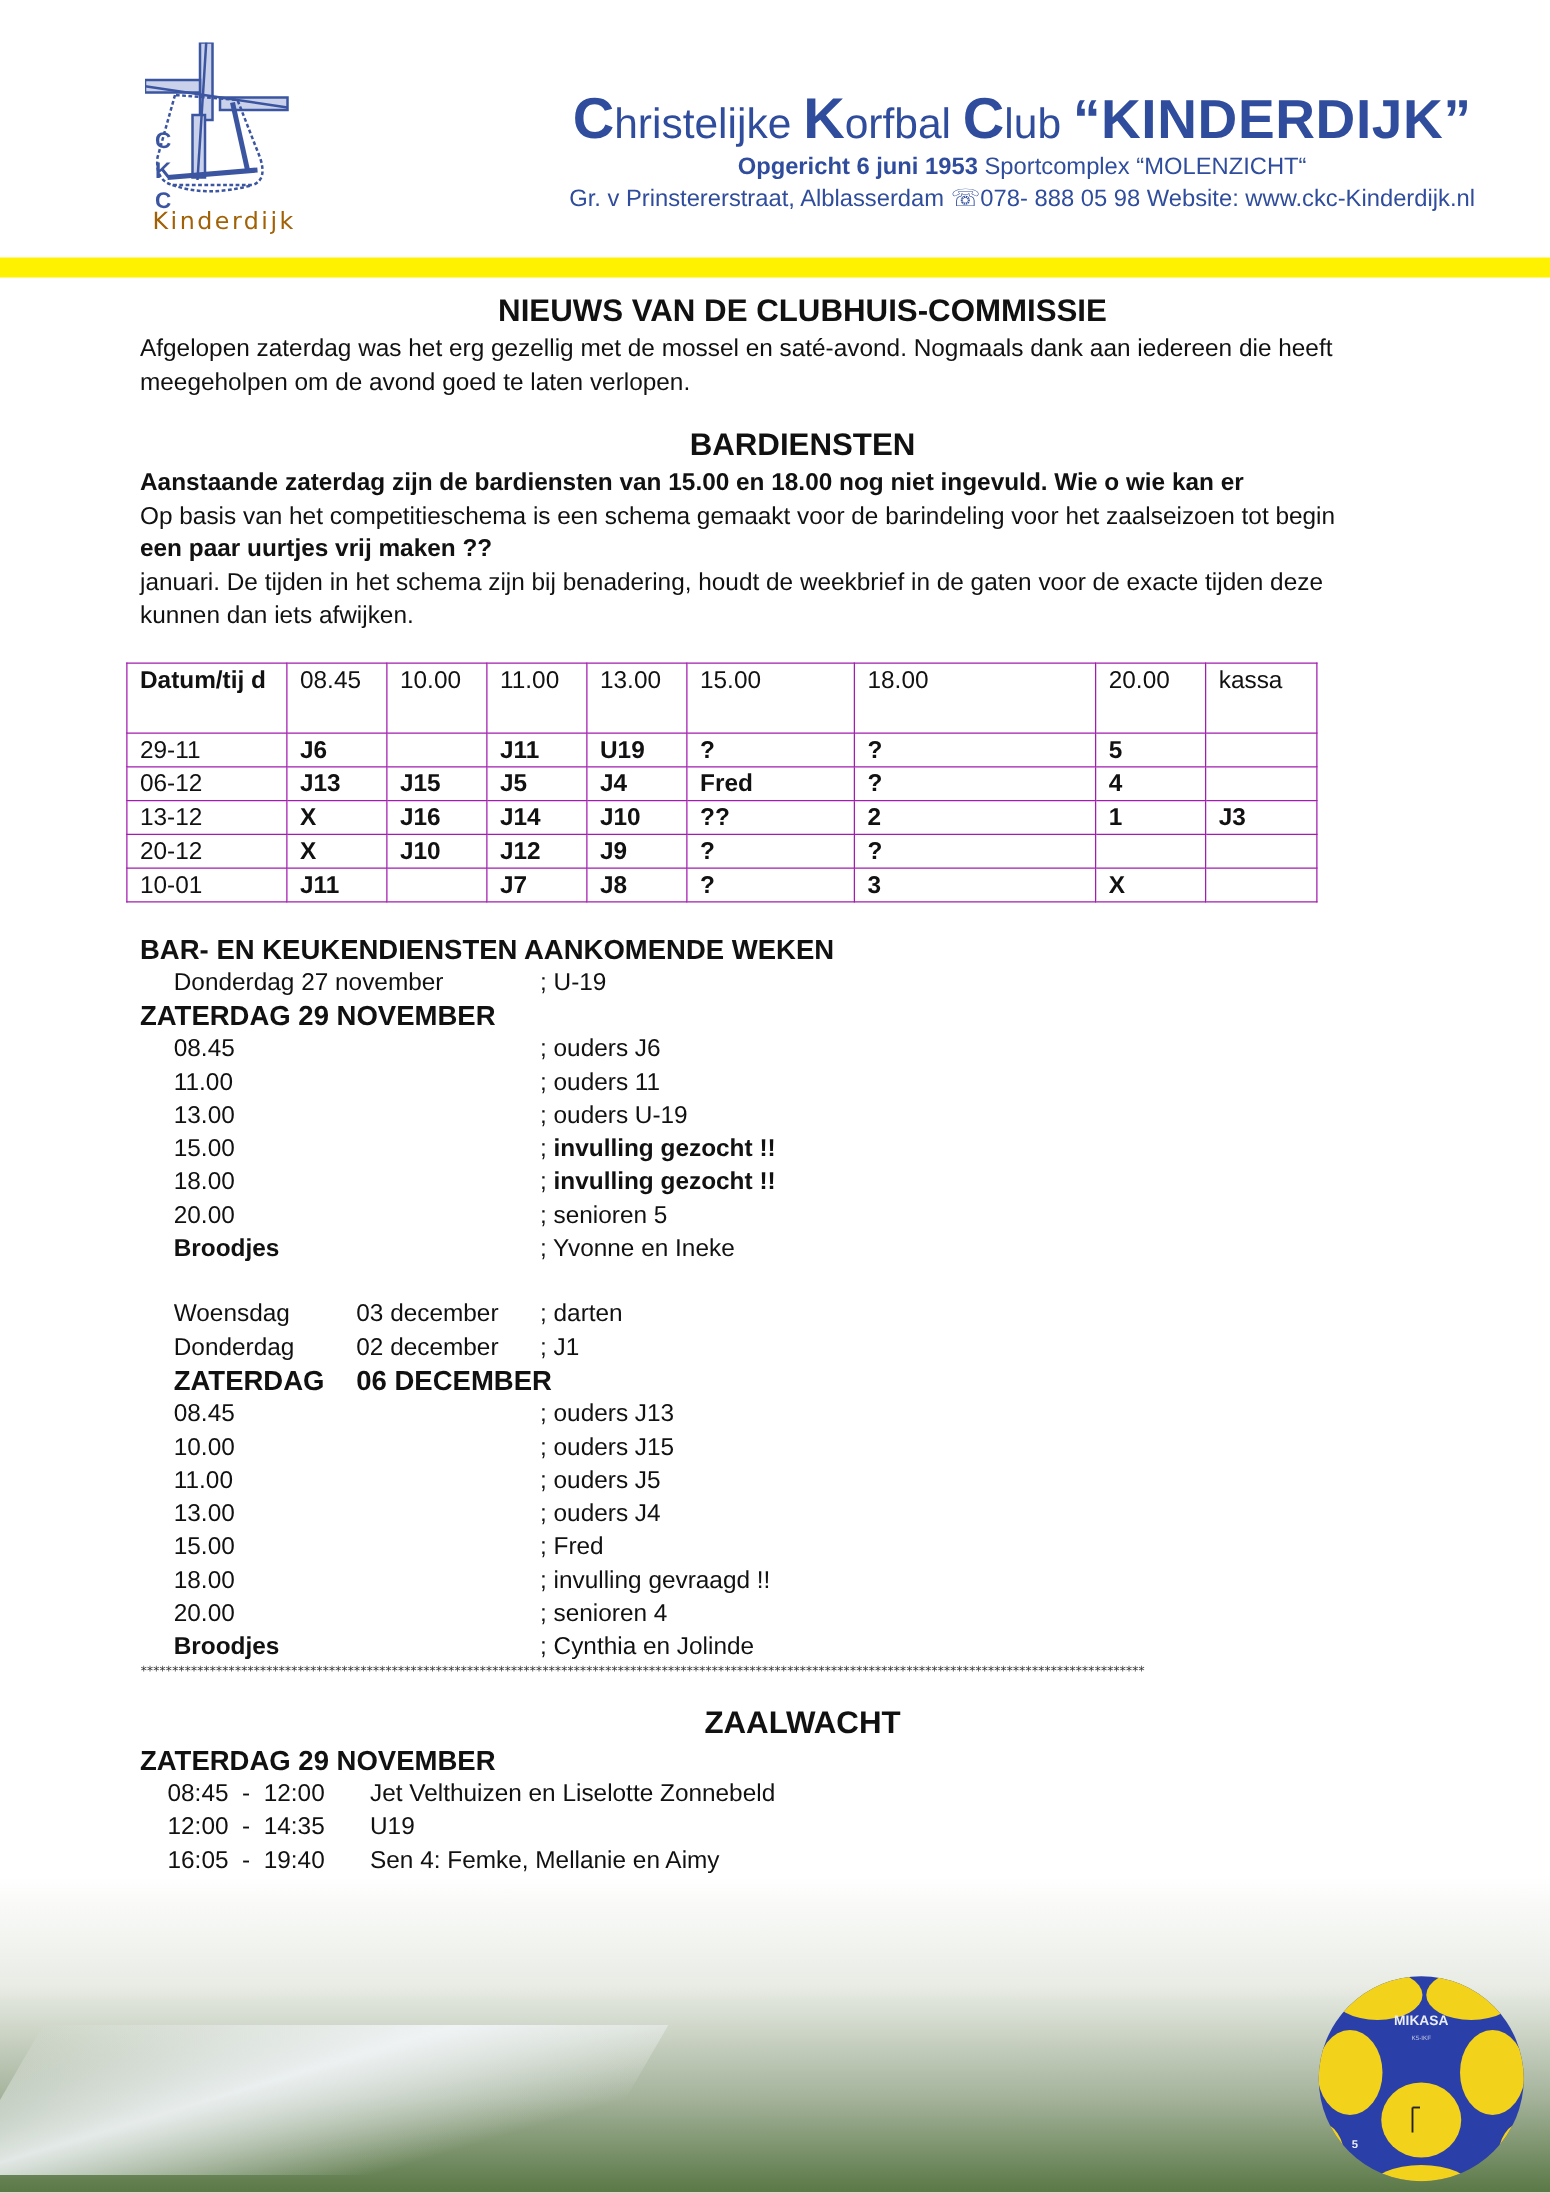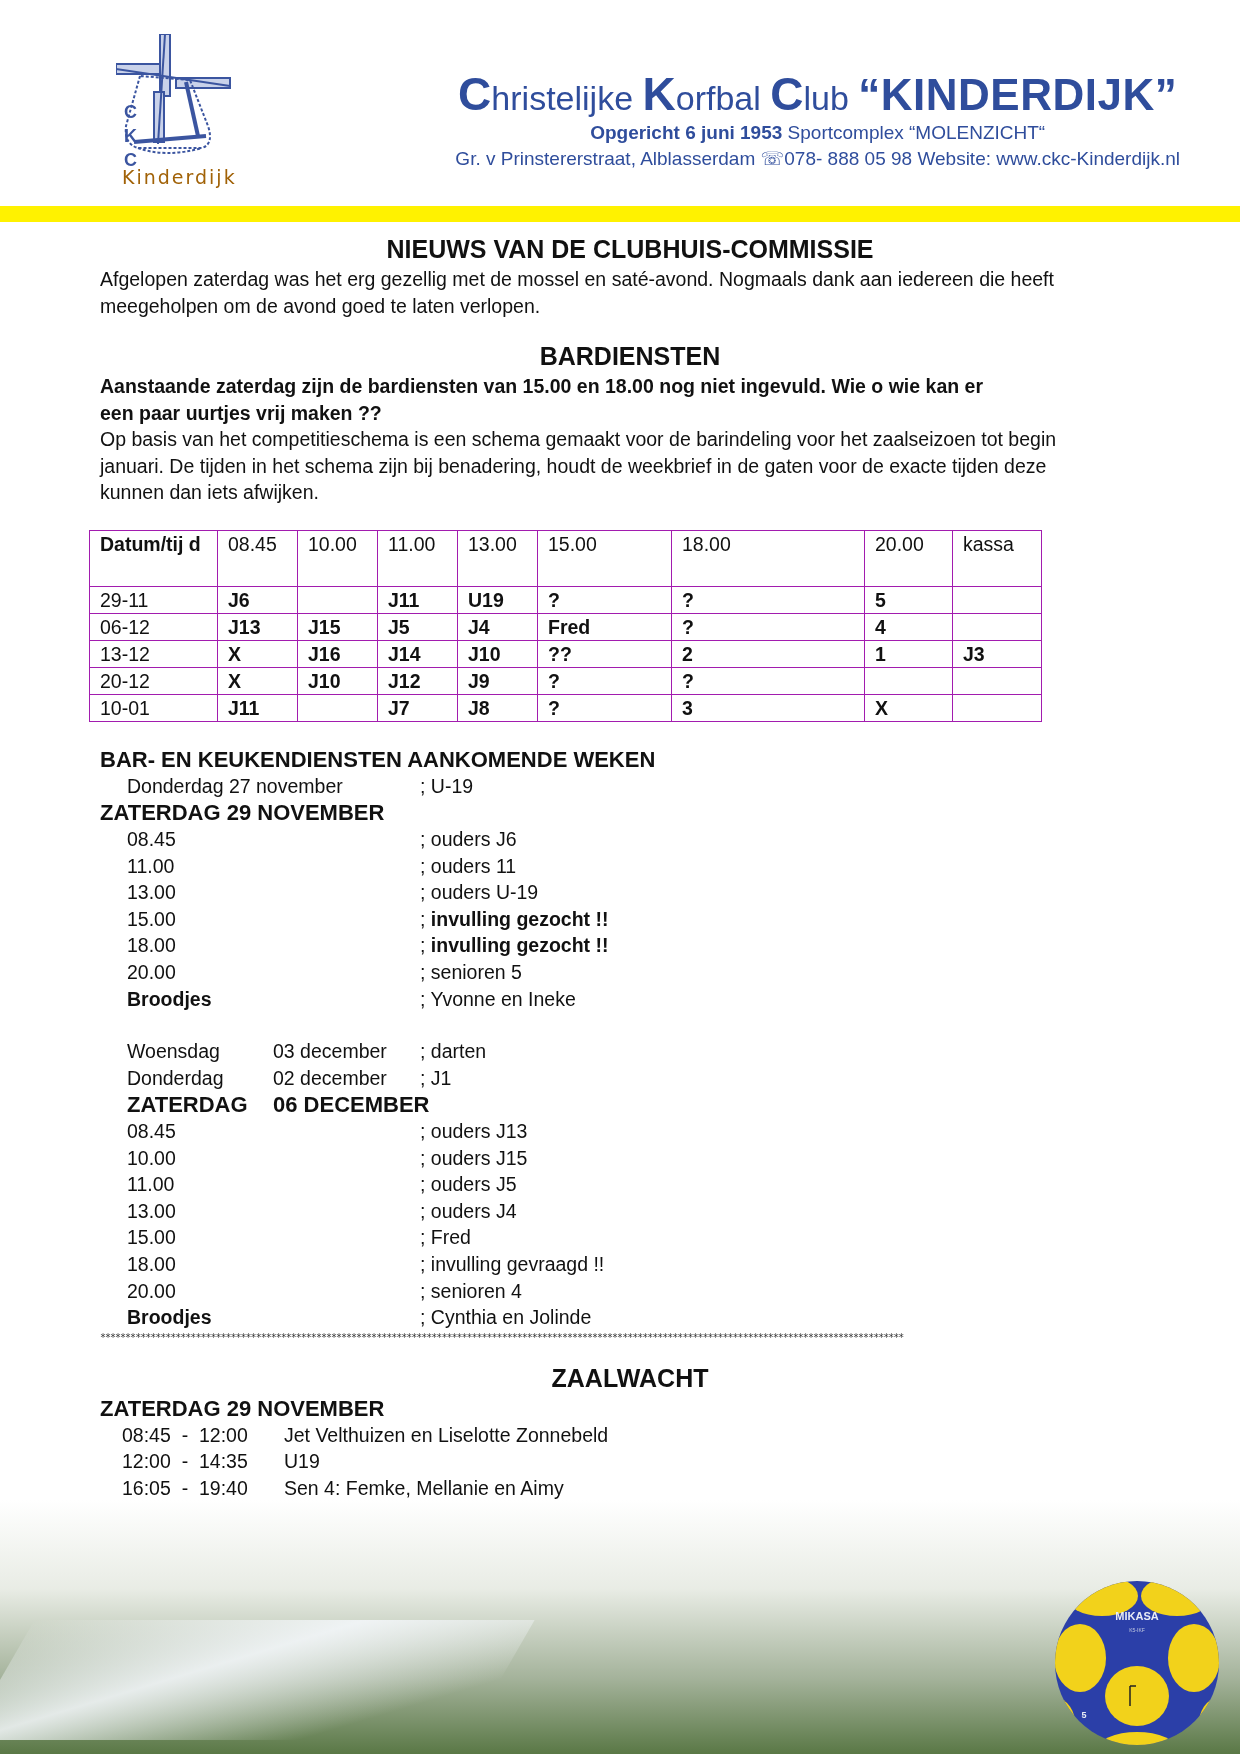--- a/index.html
+++ b/index.html
@@ -16,21 +16,21 @@
   .title-block { position: absolute; right: 60px; top: 72px; text-align: center; color: #2f4d9c; }
   .title-line { font-family: "Liberation Sans", sans-serif; font-size: 34px; line-height: 44px; white-space: nowrap; }
   .title-line .cap { font-size: 46px; font-weight: bold; }
   .title-line .club-name { font-size: 44px; font-weight: bold; letter-spacing: 0.5px; }
   .sub-line { font-size: 19px; line-height: 26px; white-space: nowrap; }
   .sub-line b { font-weight: bold; }
 
   .yellow-bar { position: absolute; left: 0; top: 206px; width: 1240px; height: 16px; background: #fff200; }
 
   
-  .content { position: absolute; left: 100px; top: 232px; width: 1060px; font-family: "Liberation Sans", sans-serif; font-size: 19.5px; line-height: 26.5px; color: #111; }
+  .content { position: absolute; left: 112px; top: 232px; width: 1060px; font-family: "Liberation Sans", sans-serif; font-size: 19.5px; line-height: 26.5px; color: #111; }
   .h-center { text-align: center; font-weight: bold; font-size: 25px; line-height: 34px; }
   .p { white-space: nowrap; }
   .bold { font-weight: bold; }
   .gap-s { height: 20px; }
 
   table.sched { border-collapse: collapse; margin-top: 24px; margin-left: -11px; font-size: 19.5px; }
   table.sched td { border: 1px solid #a21caf; padding: 1px 10px 0 10px; vertical-align: top; height: 27px; line-height: 24px; }
   table.sched tr.head td { height: 56px; }
   table.sched td.b { font-weight: bold; }
 
@@ -100,22 +100,22 @@
     <div class="h-center">NIEUWS VAN DE CLUBHUIS-COMMISSIE</div>
     <div class="p">Afgelopen zaterdag was het erg gezellig met de mossel en saté-avond. Nogmaals dank aan iedereen die heeft</div>
     <div class="p">meegeholpen om de avond goed te laten verlopen.</div>
   </section>
 
   <div class="gap-s"></div>
 
   <section>
     <div class="h-center">BARDIENSTEN</div>
     <div class="p bold">Aanstaande zaterdag zijn de bardiensten van 15.00 en 18.00 nog niet ingevuld. Wie o wie kan er</div>
+    <div class="p">Op basis van het competitieschema is een schema gemaakt voor de barindeling voor het zaalseizoen tot begin</div>
     <div class="p bold">een paar uurtjes vrij maken ??</div>
-    <div class="p">Op basis van het competitieschema is een schema gemaakt voor de barindeling voor het zaalseizoen tot begin</div>
     <div class="p">januari. De tijden in het schema zijn bij benadering, houdt de weekbrief in de gaten voor de exacte tijden deze</div>
     <div class="p">kunnen dan iets afwijken.</div>
 
     <table class="sched">
       <colgroup>
         <col style="width:128px">
           <col style="width:80px">
           <col style="width:80px">
           <col style="width:80px">
           <col style="width:80px">

